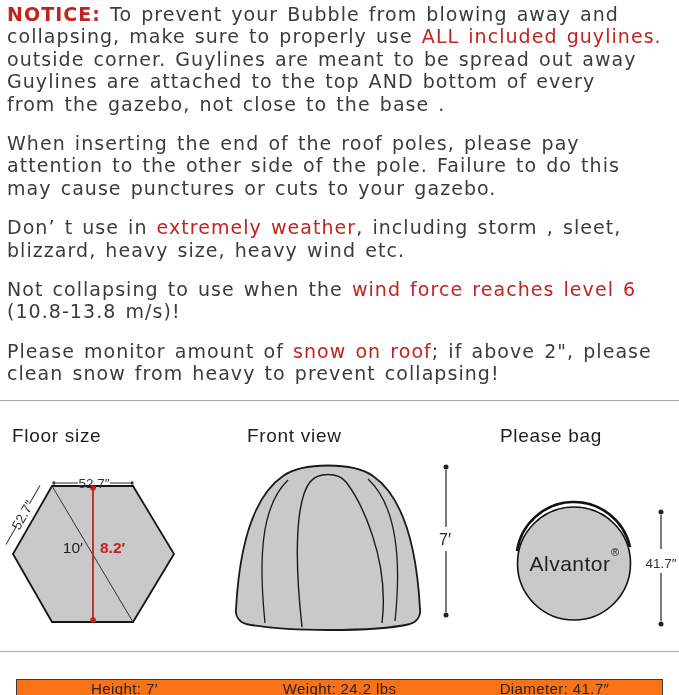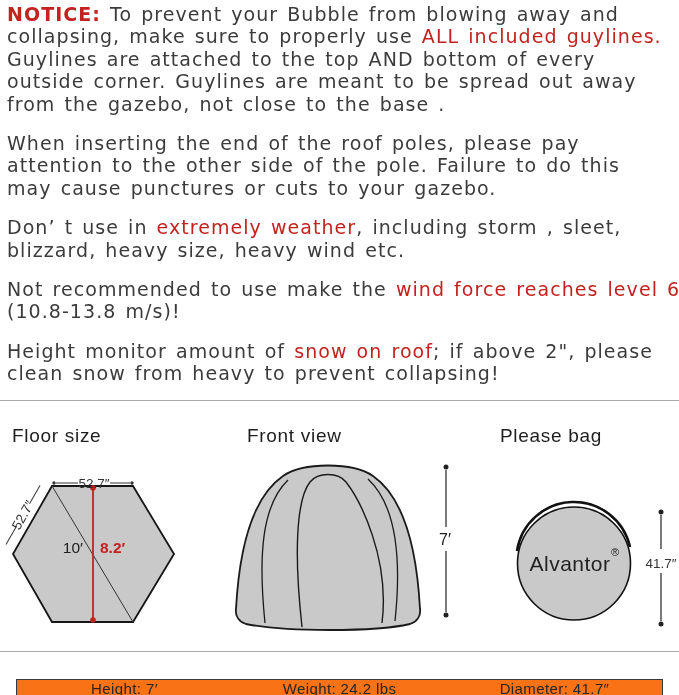--- a/index.html
+++ b/index.html
@@ -38,39 +38,39 @@
 </style>
 </head>
 <body>
 
 <div class="page">
 
   <div class="notice">
     <p>
       <span class="ln"><span class="seg red b">NOTICE:</span><span class="seg"> To prevent your Bubble from blowing away and</span></span>
       <span class="ln"><span class="seg">collapsing, make sure to properly use </span><span class="seg red">ALL included guylines.</span></span>
+      <span class="ln"><span class="seg">outside corner. Guylines are meant to be spread out away</span></span>
       <span class="ln"><span class="seg">Guylines are attached to the top AND bottom of every</span></span>
-      <span class="ln"><span class="seg">outside corner. Guylines are meant to be spread out away</span></span>
       <span class="ln"><span class="seg">from the gazebo, not close to the base .</span></span>
     </p>
     <p>
       <span class="ln"><span class="seg">When inserting the end of the roof poles, please pay</span></span>
       <span class="ln"><span class="seg">attention to the other side of the pole. Failure to do this</span></span>
       <span class="ln"><span class="seg">may cause punctures or cuts to your gazebo.</span></span>
     </p>
     <p>
       <span class="ln"><span class="seg">Don’ t use in </span><span class="seg red">extremely weather</span><span class="seg">, including storm , sleet,</span></span>
       <span class="ln"><span class="seg">blizzard, heavy size, heavy wind etc.</span></span>
     </p>
     <p>
-      <span class="ln"><span class="seg">Not recommended to use make the </span><span class="seg red">wind force reaches level 6</span></span>
+      <span class="ln"><span class="seg">Not collapsing to use when the </span><span class="seg red">wind force reaches level 6</span></span>
       <span class="ln"><span class="seg">(10.8-13.8 m/s)!</span></span>
     </p>
     <p>
-      <span class="ln"><span class="seg">Height monitor amount of </span><span class="seg red">snow on roof</span><span class="seg">; if above 2", please</span></span>
+      <span class="ln"><span class="seg">Please monitor amount of </span><span class="seg red">snow on roof</span><span class="seg">; if above 2", please</span></span>
       <span class="ln"><span class="seg">clean snow from heavy to prevent collapsing!</span></span>
     </p>
   </div>
 
   <div class="divider div1"></div>
   <div class="divider div2"></div>
 
   <div class="diag-title t-floor">Floor size</div>
   <div class="diag-title t-front">Front view</div>
   <div class="diag-title t-bag">Please bag</div>

